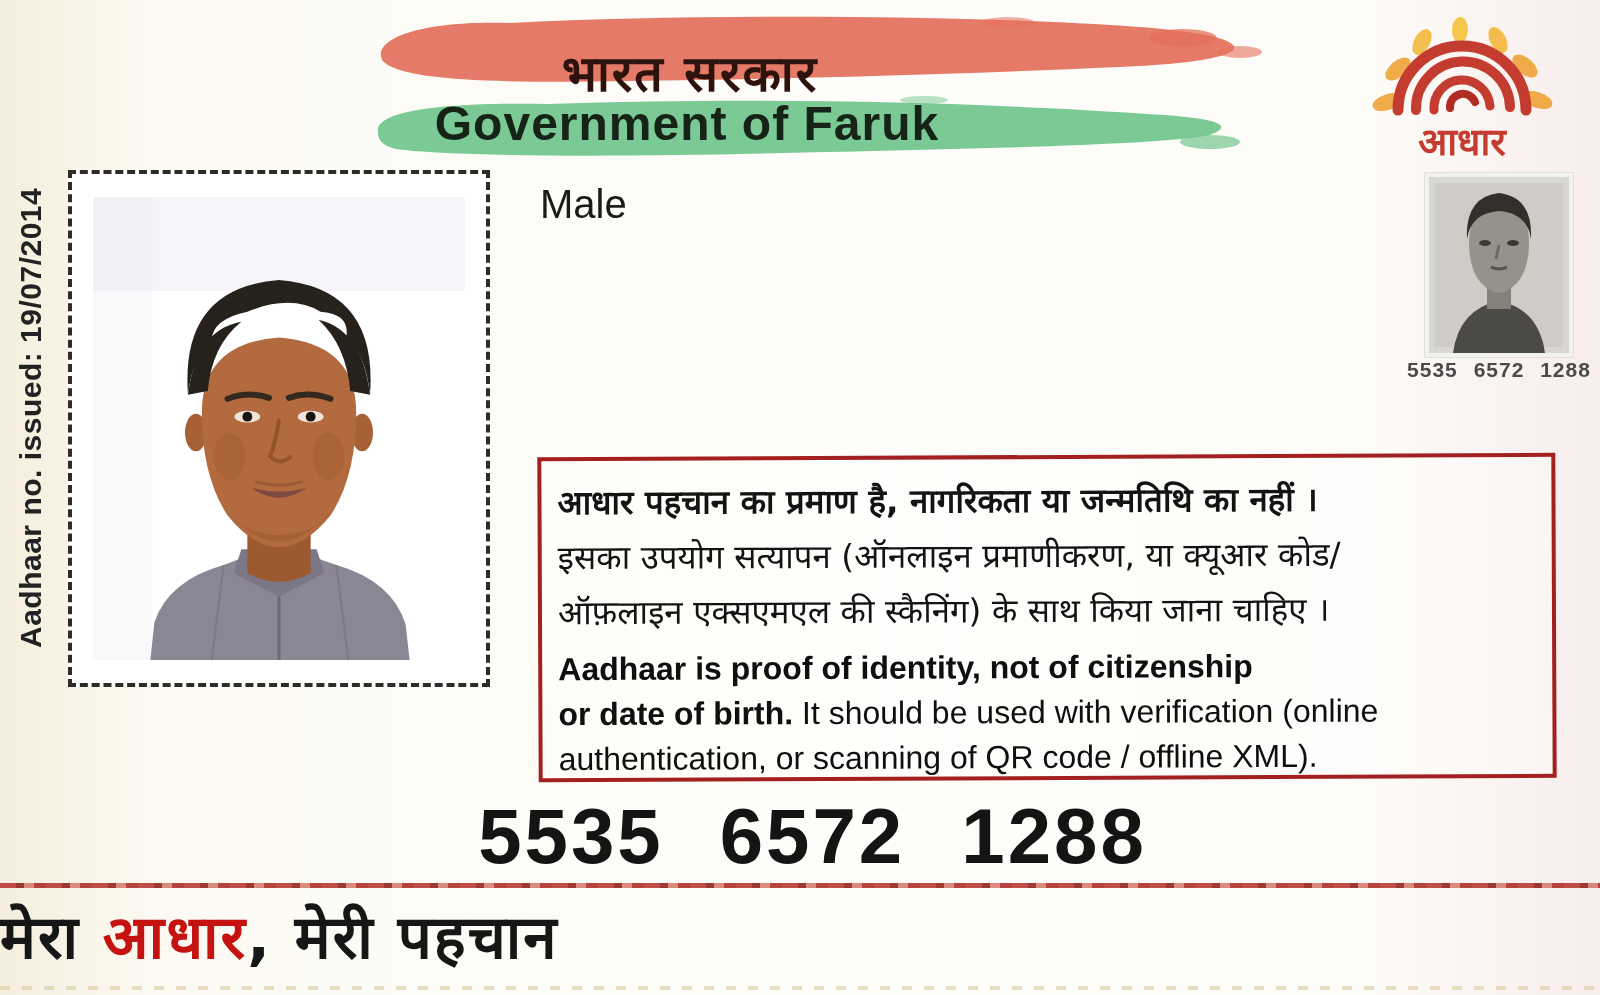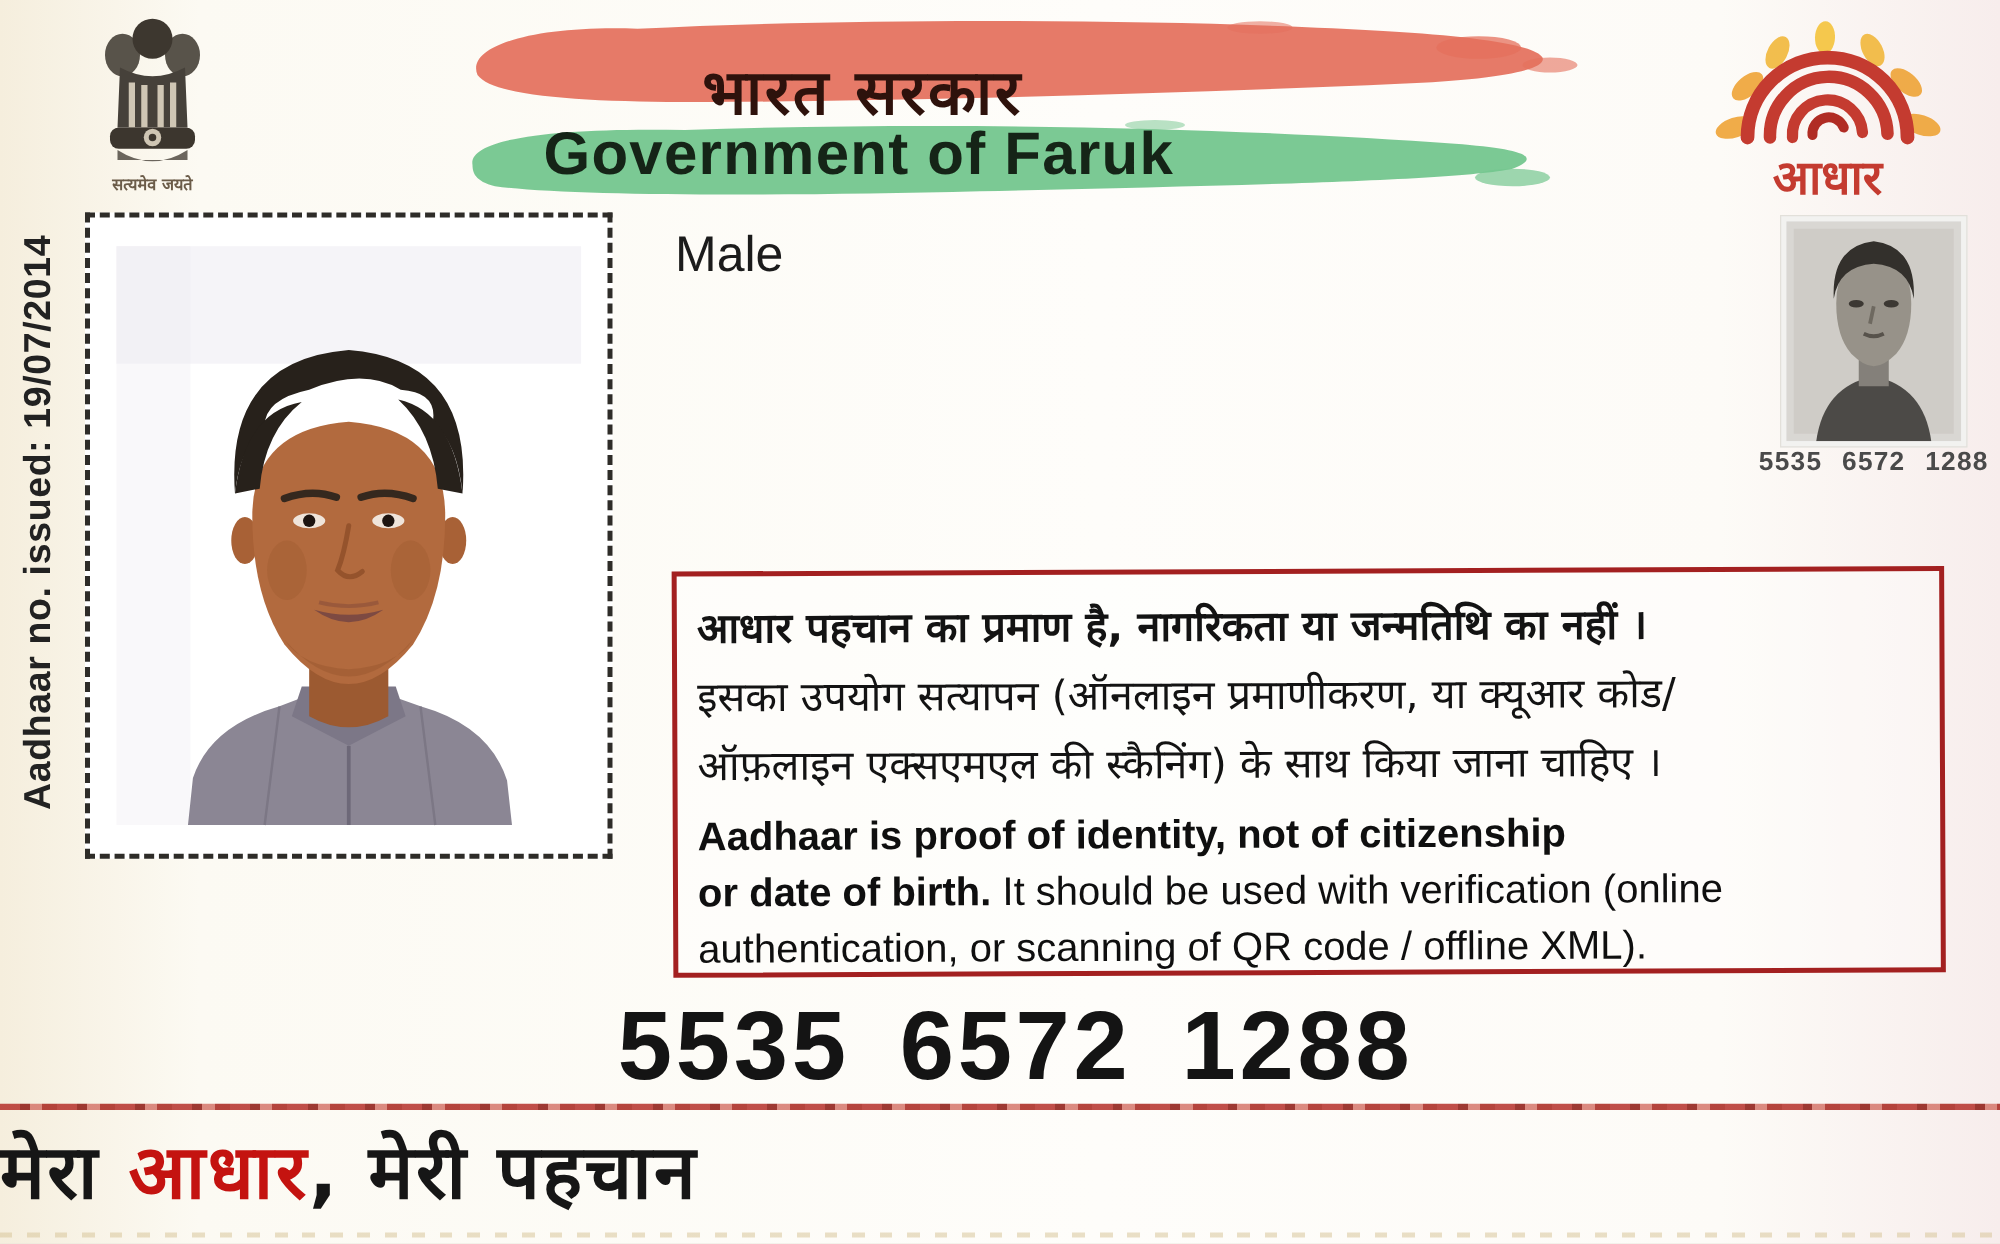--- a/index.html
+++ b/index.html
@@ -63,21 +63,21 @@
   .hi-line{font-family:"DejaVu Sans",sans-serif;font-size:33px;line-height:55px;color:#131313;white-space:nowrap;}
   .hi-bold{font-weight:700;}
   .en-block{margin-top:7px;font-size:32px;line-height:45px;color:#0f0f0f;white-space:nowrap;}
   .en-bold{font-weight:700;}
 
   
   .aadhaar-number{
     left:195px;top:791px;width:1235px;text-align:center;
     font-size:78px;font-weight:700;color:#141414;letter-spacing:3px;white-space:nowrap;
   }
-  .num-group + .num-group{margin-left:40px;}
+  .num-group + .num-group{margin-left:56px;}
 
   
   .red-divider{
     left:0;top:883px;width:1600px;height:5px;
     background:repeating-linear-gradient(90deg,#b5302a 0 16px,#8d1710 16px 24px,#d5766b 24px 34px,#a8241c 34px 46px);
     opacity:.85;
   }
 
   
   .tagline{
@@ -92,37 +92,20 @@
     left:0;top:986px;width:1600px;height:4px;
     background:repeating-linear-gradient(90deg,#d8c69b 0 10px,transparent 10px 22px);
     opacity:.55;
   }
 </style>
 </head>
 <body>
 
 <div id="card">
 
-  <div class="abs" style="left:76px;top:4px;width:92px;height:156px;">
-    <svg viewBox="0 0 92 156" width="92" height="156">
-      <ellipse cx="22" cy="40" rx="14" ry="17" fill="#4a443c" opacity=".92"></ellipse>
-      <ellipse cx="70" cy="40" rx="14" ry="17" fill="#4a443c" opacity=".92"></ellipse>
-      <circle cx="46" cy="27" r="16" fill="#3d372f"></circle>
-      <path d="M20 50 Q46 64 72 50 L74 98 L18 98 Z" fill="#46413a"></path>
-      <rect x="27" y="62" width="5" height="36" fill="#cfc6b4"></rect>
-      <rect x="37" y="64" width="5" height="34" fill="#cfc6b4"></rect>
-      <rect x="50" y="64" width="5" height="34" fill="#cfc6b4"></rect>
-      <rect x="60" y="62" width="5" height="36" fill="#cfc6b4"></rect>
-      <rect x="12" y="98" width="68" height="17" rx="7" fill="#3c362e"></rect>
-      <circle cx="46" cy="106" r="7" fill="#cfc6b4"></circle>
-      <circle cx="46" cy="106" r="3" fill="#3c362e"></circle>
-      <path d="M18 116 Q46 134 74 116 L74 124 L18 124 Z" fill="#514b43" opacity=".85"></path>
-      <text x="46" y="148" text-anchor="middle" font-size="13" font-weight="bold" fill="#6b5c49" font-family="DejaVu Sans, sans-serif">सत्यमेव जयते</text>
-    </svg>
-  </div>
 
   <div class="abs" style="left:368px;top:8px;width:905px;height:88px;">
     <svg class="stroke-svg" viewBox="0 0 905 88" width="905" height="88">
       <path d="M14 52 C4 28 62 12 142 15 C340 5 600 8 742 17 C812 21 860 28 866 38 C870 48 828 56 752 59 C596 66 420 71 262 73 C142 75 30 74 14 52 Z" fill="#e4705c" opacity=".93"></path>
       <ellipse cx="815" cy="30" rx="34" ry="9" fill="#e4705c" opacity=".75"></ellipse>
       <ellipse cx="872" cy="44" rx="22" ry="6" fill="#e4705c" opacity=".6"></ellipse>
       <ellipse cx="640" cy="14" rx="26" ry="5" fill="#e4705c" opacity=".55"></ellipse>
     </svg>
   </div>
   <div class="abs title-hindi">भारत सरकार</div>

